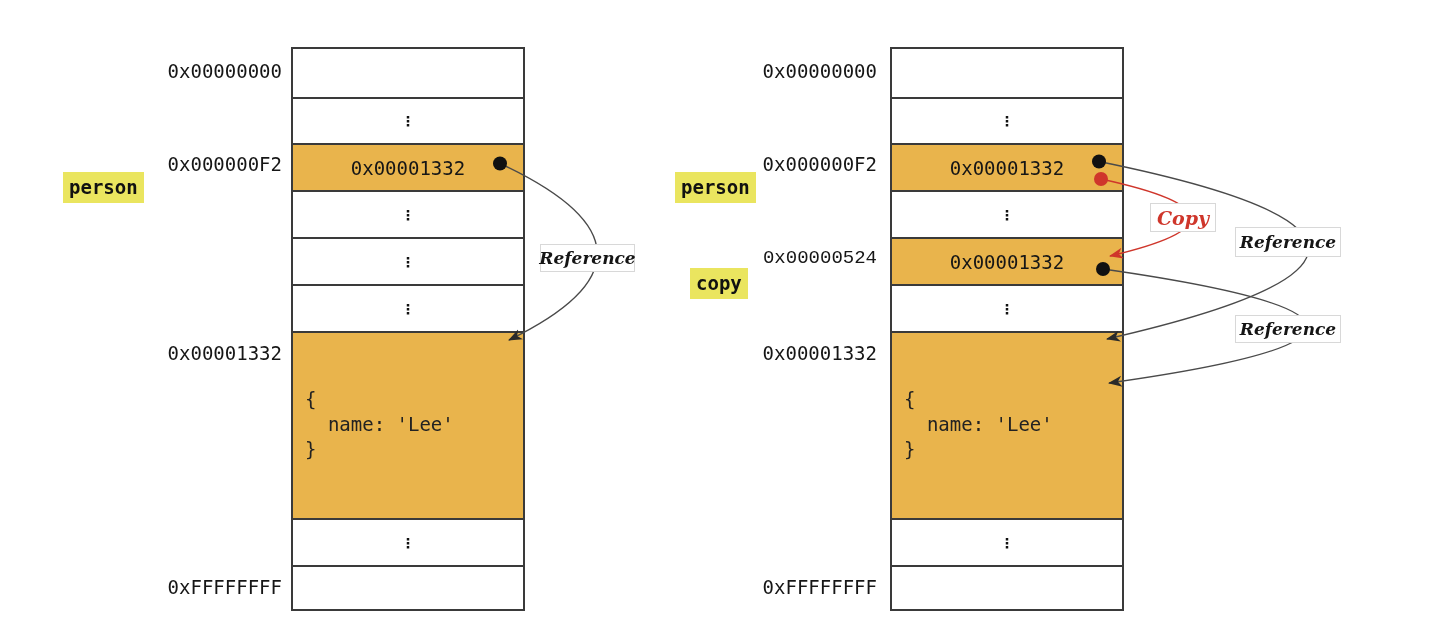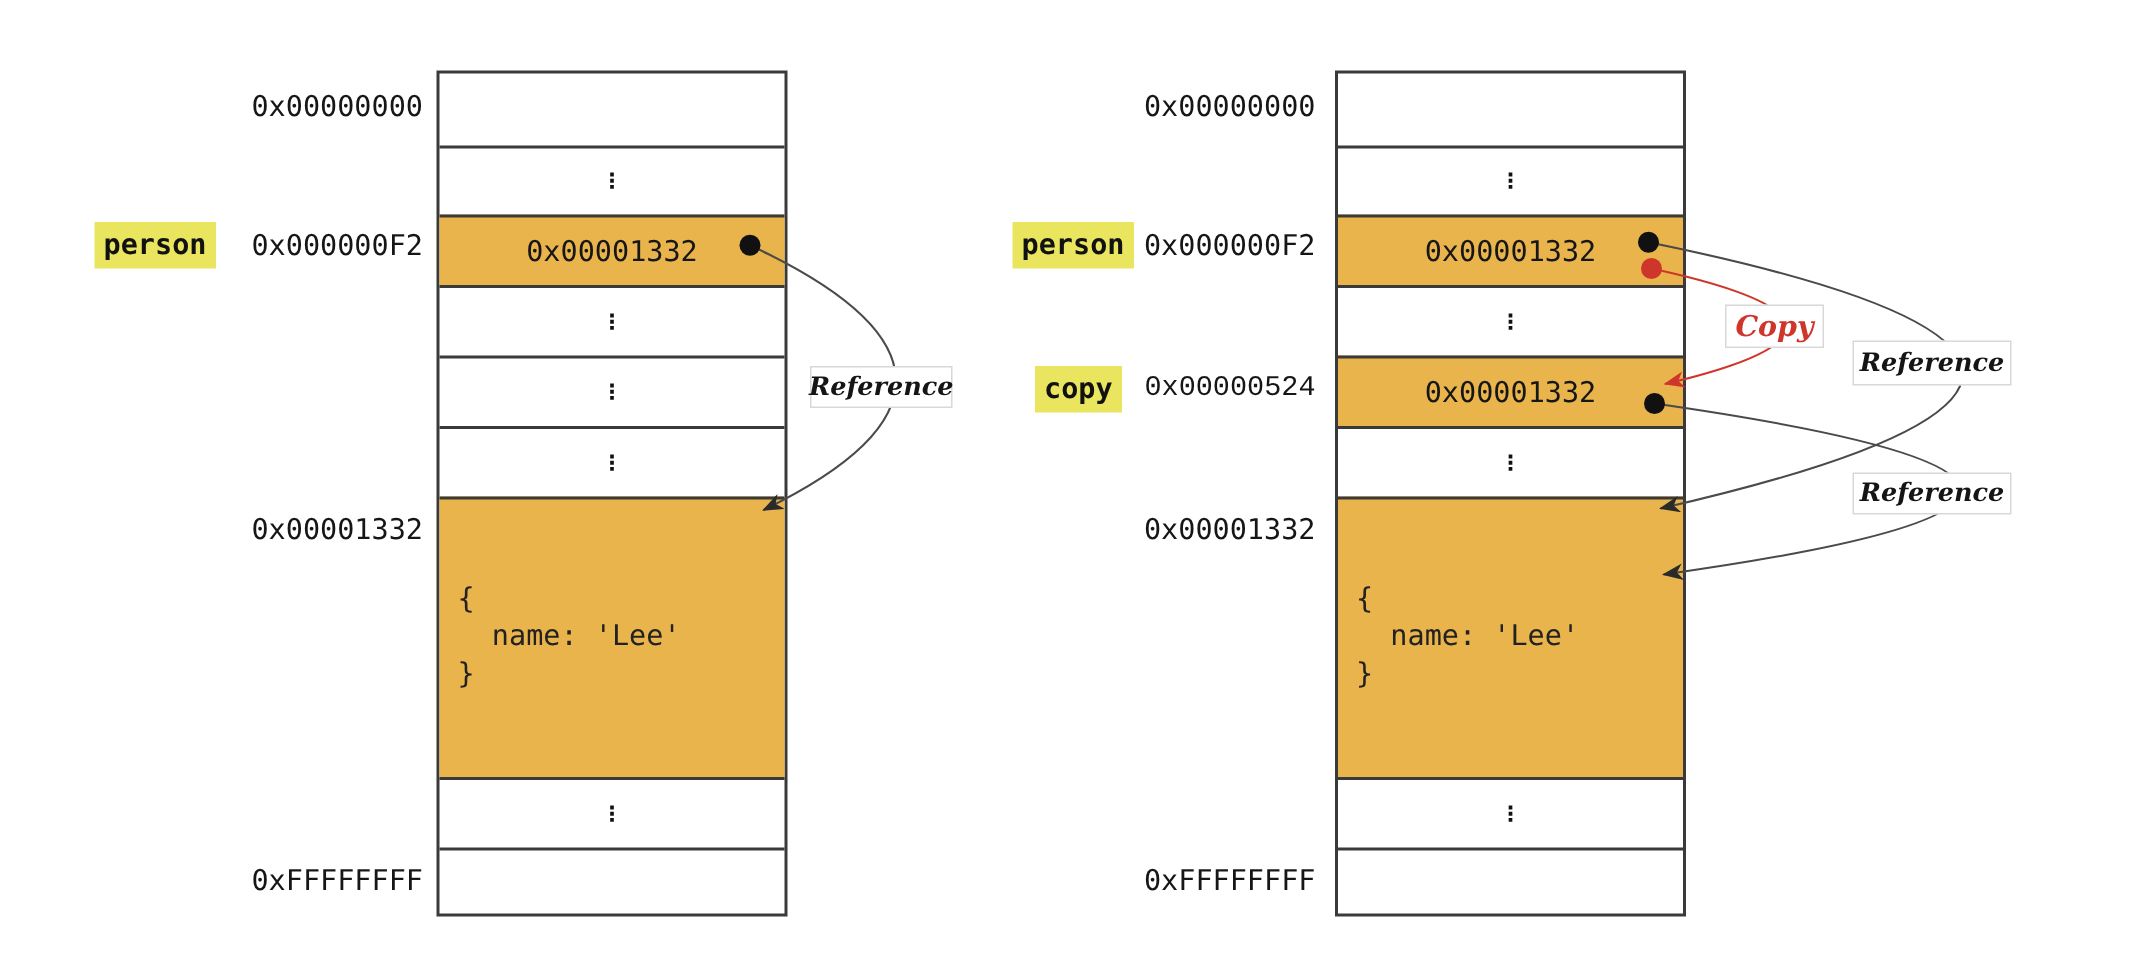--- a/index.html
+++ b/index.html
@@ -26,21 +26,21 @@
     margin:0;padding:54px 0 0 12px;font-family:"DejaVu Sans Mono",monospace;
     font-size:19px;line-height:25px;color:#222;white-space:pre;
   }
   
   .addr{
     position:absolute;width:190px;height:26px;line-height:26px;text-align:right;
     font-size:19px;color:#161616;z-index:1;
   }
   .varlabel{
     position:absolute;background:#EAE55F;color:#111;font-weight:bold;font-size:19px;
-    padding:4px 6px;line-height:23px;z-index:1;
+    padding:4px 6px;line-height:23px;z-index:1;margin-top:24px;
   }
   
   .annot{
     position:absolute;background:#ffffff;border:1px solid #d8d8d8;box-sizing:border-box;
     display:flex;align-items:center;justify-content:center;
     font-family:"DejaVu Serif",serif;font-style:italic;font-weight:bold;
     font-size:17px;color:#151515;z-index:3;
   }
   .annot.red{color:#CF362B;font-size:19px;}
   

